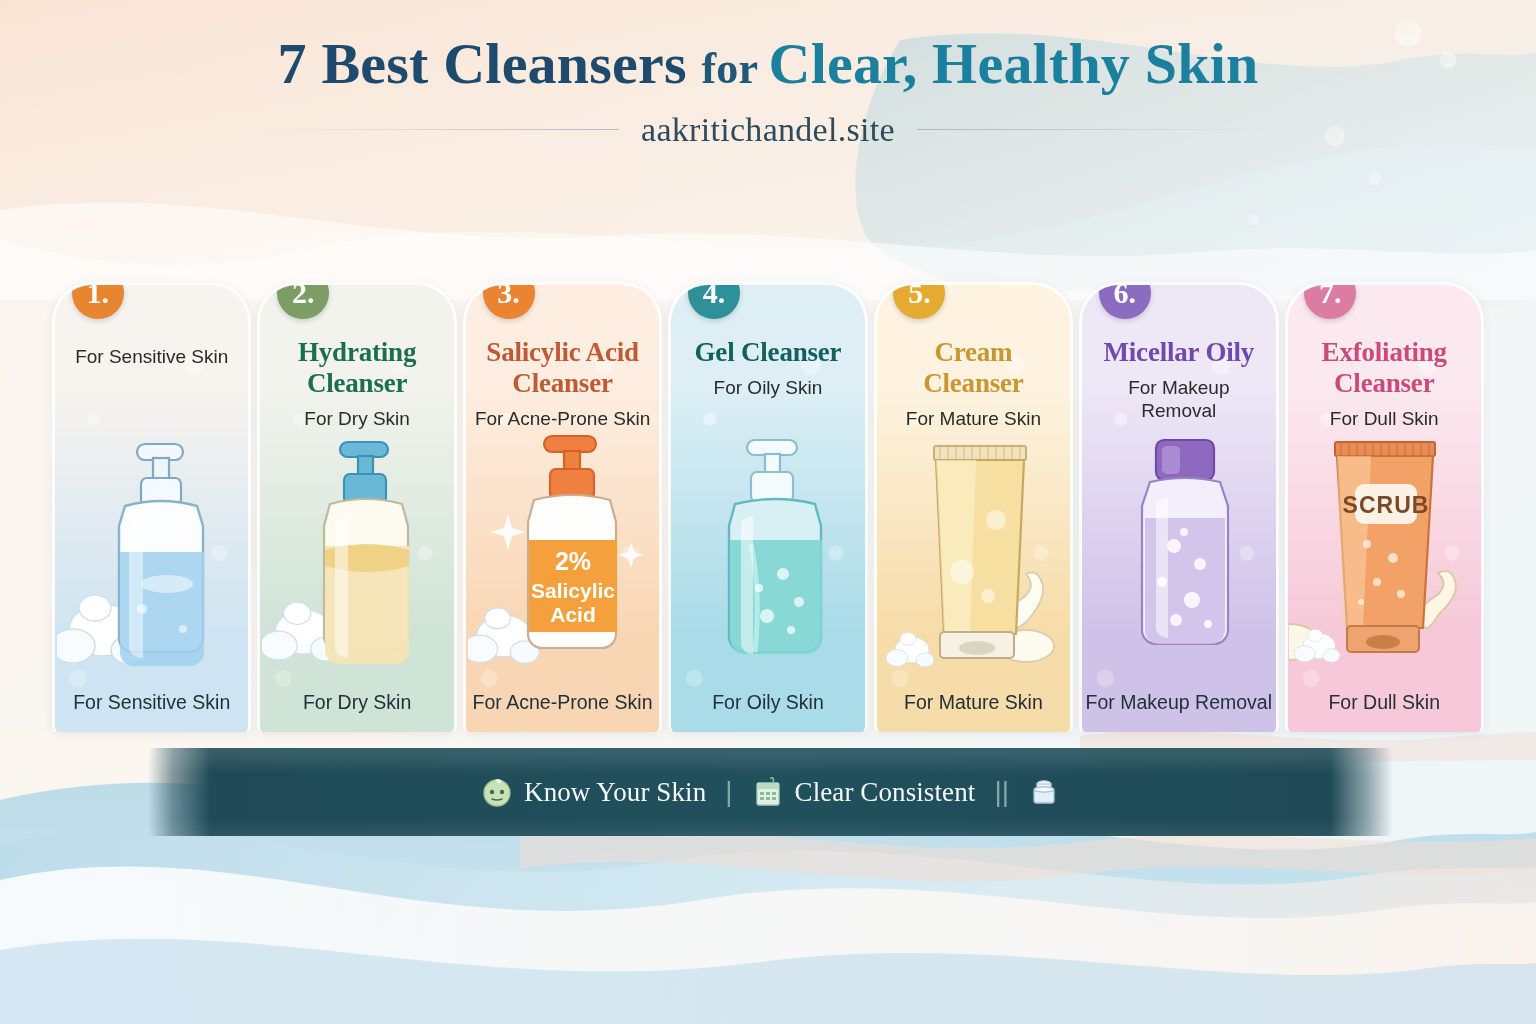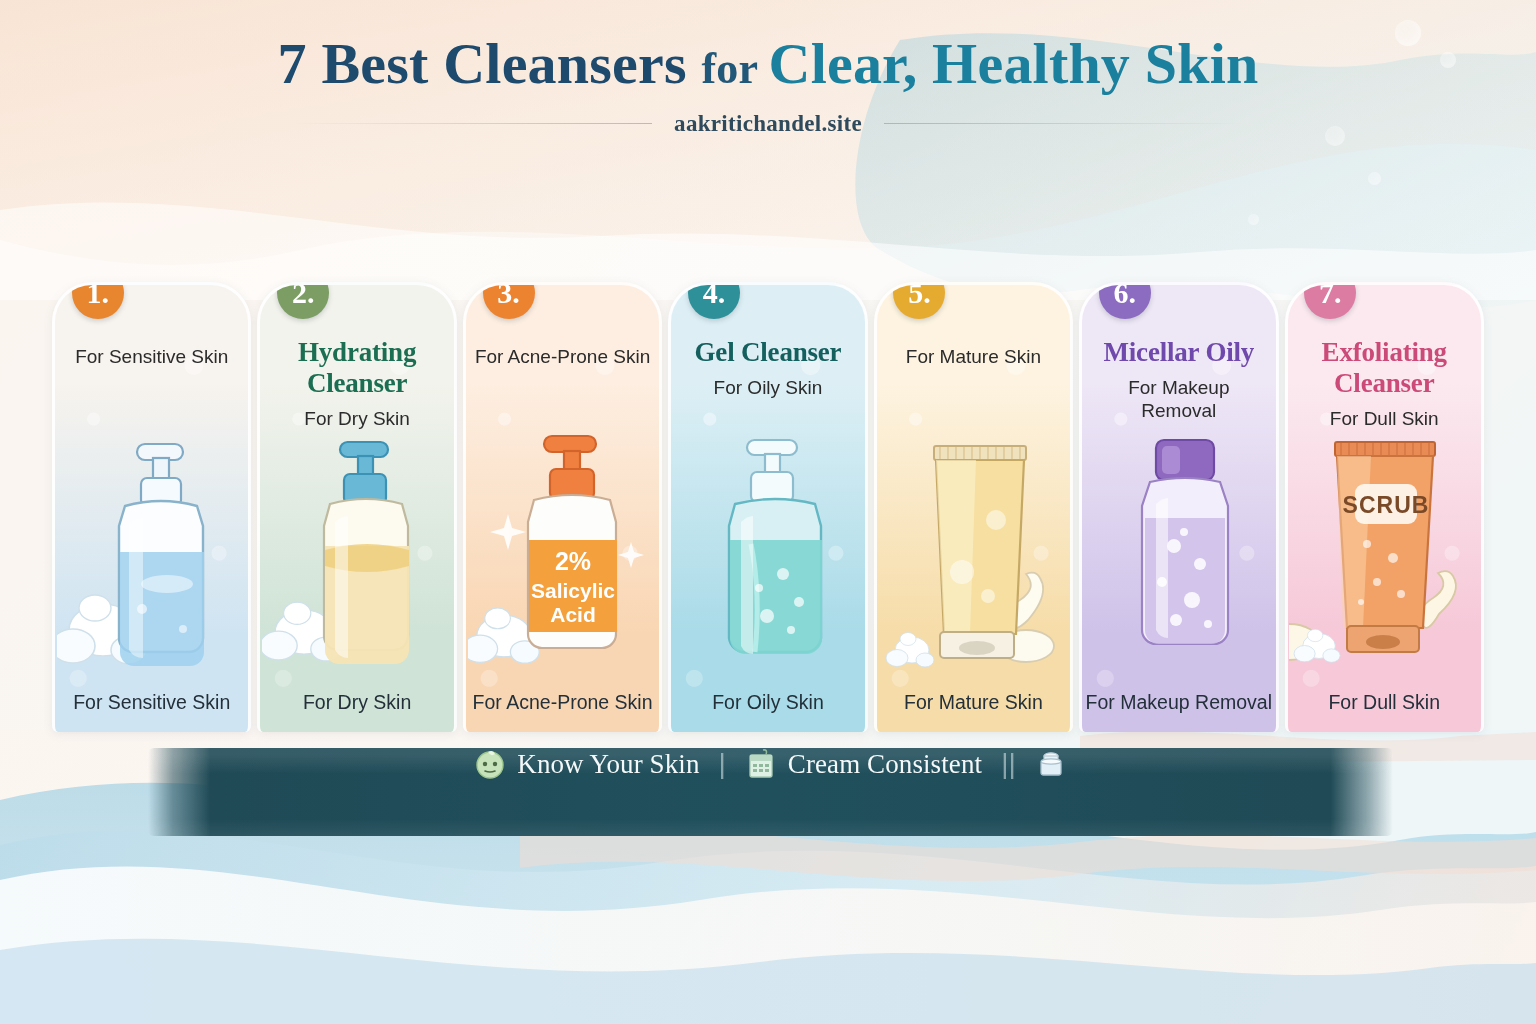--- a/index.html
+++ b/index.html
@@ -25,21 +25,21 @@
     white-space:nowrap;
     line-height:1.05;
   }
   .t-dark { color:#1d4a6d; }
   .t-for  { color:#215779; font-size:44px; font-weight:bold; }
   .t-teal { color:#1b7f9e; }
 
   .sub-wrap { margin-top:16px; display:flex; align-items:center; justify-content:center; gap:22px; }
   .sub-rule { height:1px; width:360px; background:linear-gradient(90deg,rgba(120,150,165,0),rgba(120,150,165,.55)); }
   .sub-rule.r2 { background:linear-gradient(90deg,rgba(120,150,165,.55),rgba(120,150,165,0)); }
-  .subtitle { font-family:"Liberation Serif", serif; font-size:23px; color:#2e4a5c; letter-spacing:.3px; white-space:nowrap;font-weight:bold; }
+  .subtitle { font-family:"Liberation Serif", serif; font-size:34px; color:#2e4a5c; letter-spacing:.3px; white-space:nowrap; }
 
   
   .cards { position:absolute; top:282px; left:52px; width:1432px; height:450px; z-index:4;
            display:flex; gap:6px; }
   .card {
     position:relative; flex:1 1 0; height:450px;
     border-radius:40px 40px 6px 6px;
     border:3px solid rgba(255,255,255,.92);
     border-bottom:none;
     overflow:hidden;
@@ -88,21 +88,21 @@
     filter:blur(.2px);
   }
   .footer-brush:after {
     content:""; position:absolute; inset:0;
     background:
       linear-gradient(180deg, rgba(255,255,255,.10) 0 8%, rgba(255,255,255,0) 30%),
       linear-gradient(180deg, rgba(0,0,0,0) 80%, rgba(255,255,255,.07) 100%);
     border-radius:6px;
   }
   .footer-items {
-    position:absolute; inset:0; display:flex; align-items:flex-start; justify-content:center;
+    position:absolute; inset:0; display:flex; align-items:center; justify-content:center;
     gap:0; z-index:2; padding:0 26px;
   }
   .f-item { display:flex; align-items:center; gap:11px; padding:0 19px; }
   .f-label { color:#f4f8f8; font-size:27px; font-family:"Liberation Serif", serif; white-space:nowrap; letter-spacing:.1px; }
   .f-sep { color:rgba(220,235,235,.55); font-size:28px; font-weight:300; }
   .f-icon { width:32px; height:32px; display:block; flex:none; }
 </style>
 </head>
 <body>
 
@@ -230,20 +230,21 @@
   </svg>
       </div>
     <div class="card-foot">For Dry Skin</div>
   </div>
     <div class="card" style="background: linear-gradient(rgb(253, 238, 225) 0%, rgb(253, 238, 225) 22%, rgb(249, 214, 179) 78%, rgb(249, 214, 179) 100%);">
     <div class="card-tex"></div>
     <div class="badge" style="background:#ec8330">
       <span>3.</span>
     </div>
     <div class="card-head">
+      <div class="card-title" style="color:#c05a35">Salicylic Acid Cleanser</div>
       <div class="card-sub">For Acne-Prone Skin</div>
     </div>
     <div class="art">
         <svg width="190" height="248" viewBox="0 0 190 248">
     <g transform="translate(36,212) scale(0.8)">
       <ellipse cx="0" cy="0" rx="34" ry="26" fill="#ffffff" stroke="#cfe0ea" stroke-width="1.6"></ellipse>
       <ellipse cx="-30" cy="16" rx="22" ry="17" fill="#f8fcff" stroke="#cfe0ea" stroke-width="1.6"></ellipse>
       <ellipse cx="26" cy="20" rx="18" ry="14" fill="#f6fbff" stroke="#cfe0ea" stroke-width="1.6"></ellipse>
       <ellipse cx="-8" cy="-22" rx="16" ry="13" fill="#ffffff" stroke="#cfe0ea" stroke-width="1.4"></ellipse>
     </g>
@@ -296,20 +297,21 @@
   </svg>
       </div>
     <div class="card-foot">For Oily Skin</div>
   </div>
     <div class="card" style="background: linear-gradient(rgb(253, 243, 224) 0%, rgb(253, 243, 224) 22%, rgb(246, 220, 168) 78%, rgb(246, 220, 168) 100%);">
     <div class="card-tex"></div>
     <div class="badge" style="background:#e5aa30">
       <span>5.</span>
     </div>
     <div class="card-head">
+      <div class="card-title" style="color:#c9962f">Cream Cleanser</div>
       <div class="card-sub">For Mature Skin</div>
     </div>
     <div class="art">
         <svg width="190" height="248" viewBox="0 0 190 248">
     <path d="M150,196 q22,-26 12,-42 q-4,-8 -14,-4 q12,14 -6,26 q-16,10 -10,24 q4,10 18,-4 z" fill="#fefbf0" stroke="#d8cdb0" stroke-width="1.8"></path>
     <ellipse cx="148" cy="222" rx="28" ry="16" fill="#fdfaef" stroke="#d8cdb0" stroke-width="1.8"></ellipse>
     <g transform="translate(34,226) scale(0.5)">
       <ellipse cx="0" cy="0" rx="34" ry="26" fill="#ffffff" stroke="#cfe0ea" stroke-width="1.6"></ellipse>
       <ellipse cx="-30" cy="16" rx="22" ry="17" fill="#f8fcff" stroke="#cfe0ea" stroke-width="1.6"></ellipse>
       <ellipse cx="26" cy="20" rx="18" ry="14" fill="#f6fbff" stroke="#cfe0ea" stroke-width="1.6"></ellipse>
@@ -449,21 +451,21 @@
             <g fill="#8fb89c">
               <rect x="8" y="16" width="4" height="3"></rect>
               <rect x="14" y="16" width="4" height="3"></rect>
               <rect x="20" y="16" width="4" height="3"></rect>
               <rect x="8" y="21" width="4" height="3"></rect>
               <rect x="14" y="21" width="4" height="3"></rect>
               <rect x="20" y="21" width="4" height="3"></rect>
             </g>
           </svg>
         </span>
-    <span class="f-label">Cream Consistent</span>
+    <span class="f-label">Clear Consistent</span>
       </div>
       <div class="f-sep">|</div>
       <div class="f-sep">|</div>
       <div class="f-item">
         <span>
           <svg class="f-icon" viewBox="0 0 32 32">
             <ellipse cx="16" cy="8" rx="7" ry="3.2" fill="#f2f8fb" stroke="#b9ccd6" stroke-width="1.2"></ellipse>
             <rect x="9" y="8" width="14" height="5" fill="#eaf3f8" stroke="#b9ccd6" stroke-width="1.2"></rect>
             <rect x="6" y="13" width="20" height="14" rx="2.5" fill="#e3eff6" stroke="#a9c1cd" stroke-width="1.3"></rect>
             <ellipse cx="16" cy="13.5" rx="10" ry="2.6" fill="#f5fafd" stroke="#a9c1cd" stroke-width="1.1"></ellipse>

